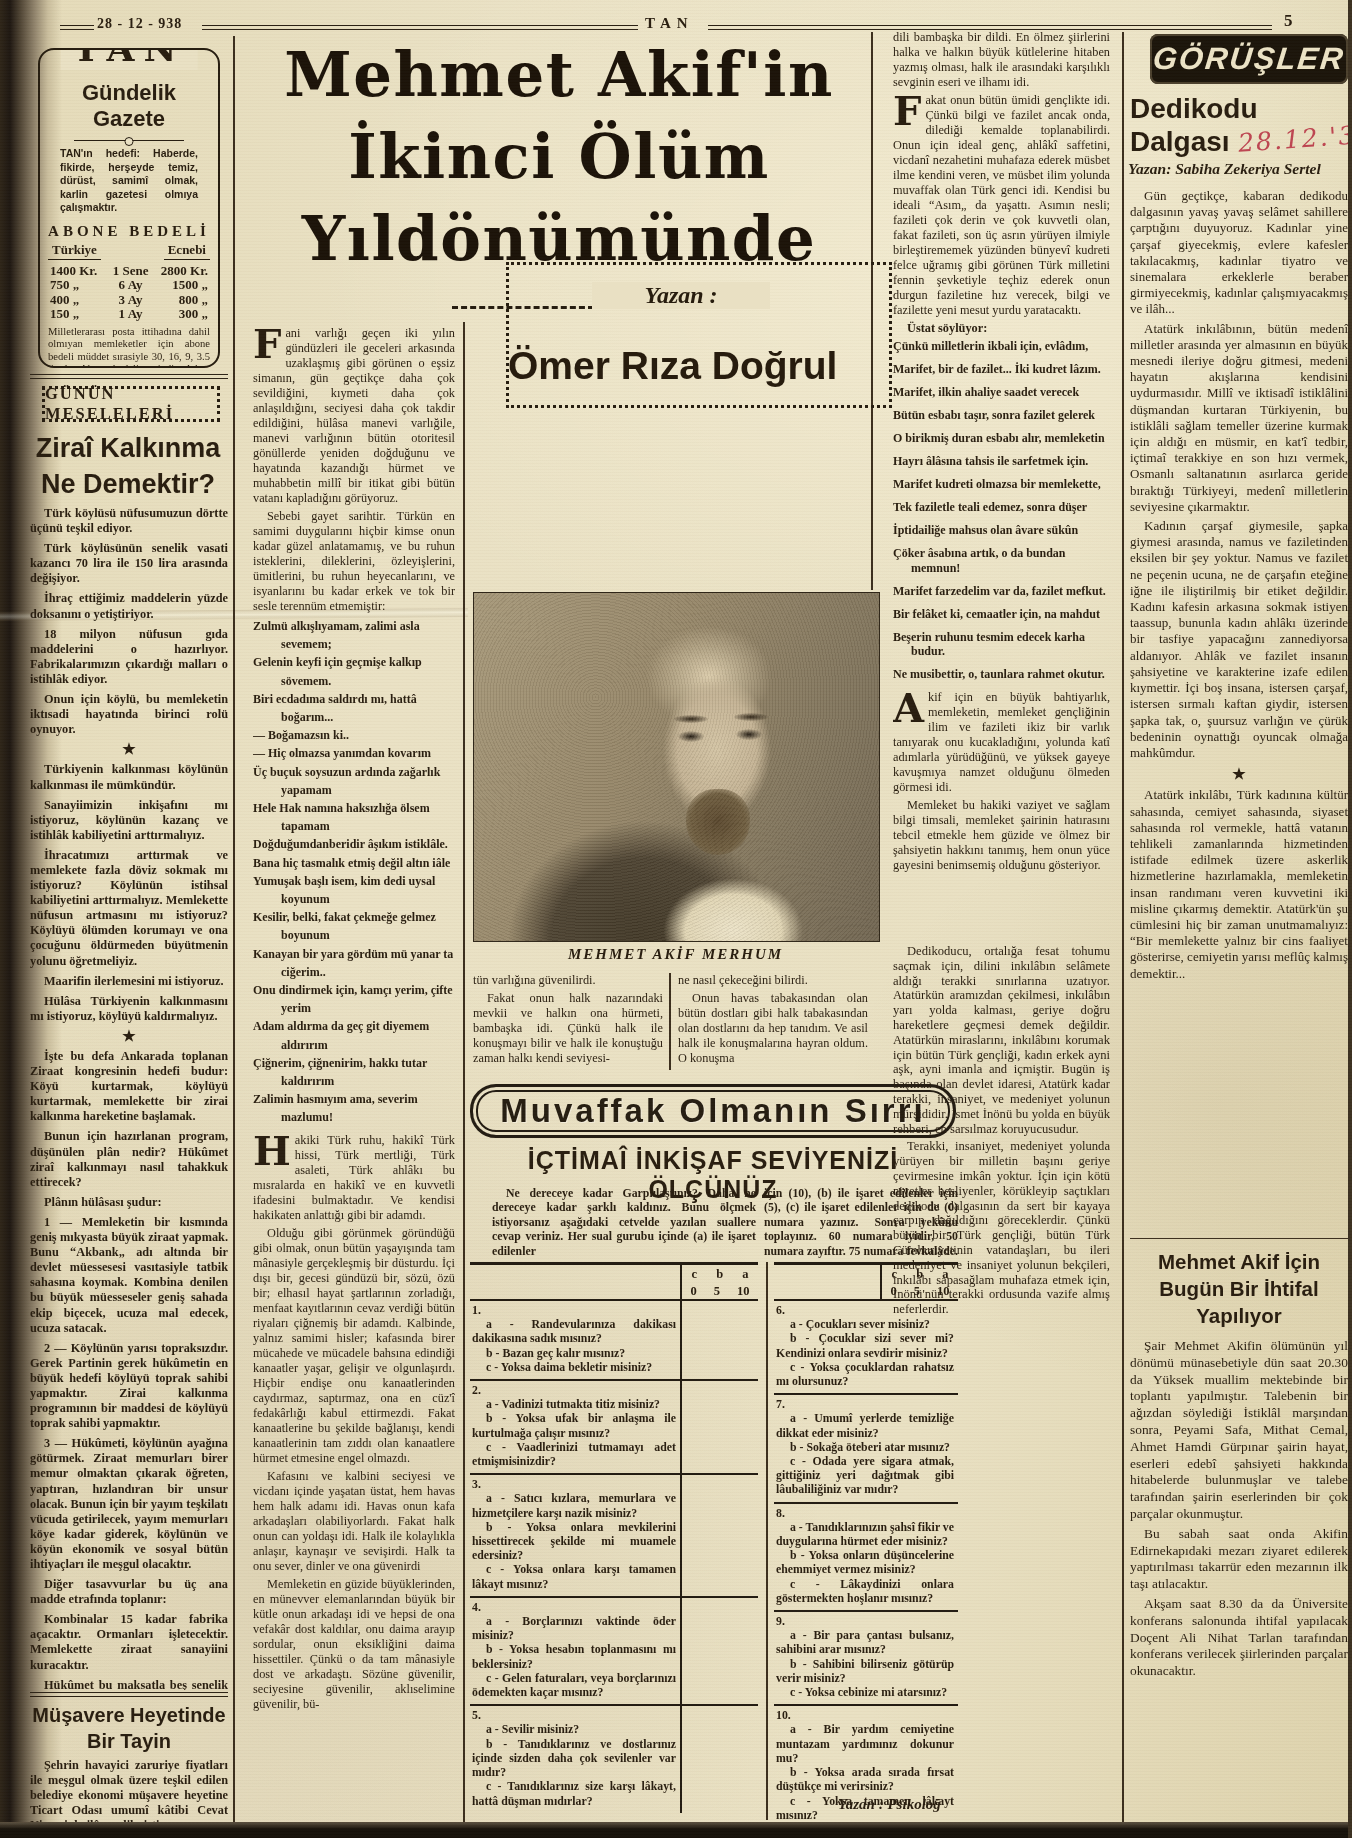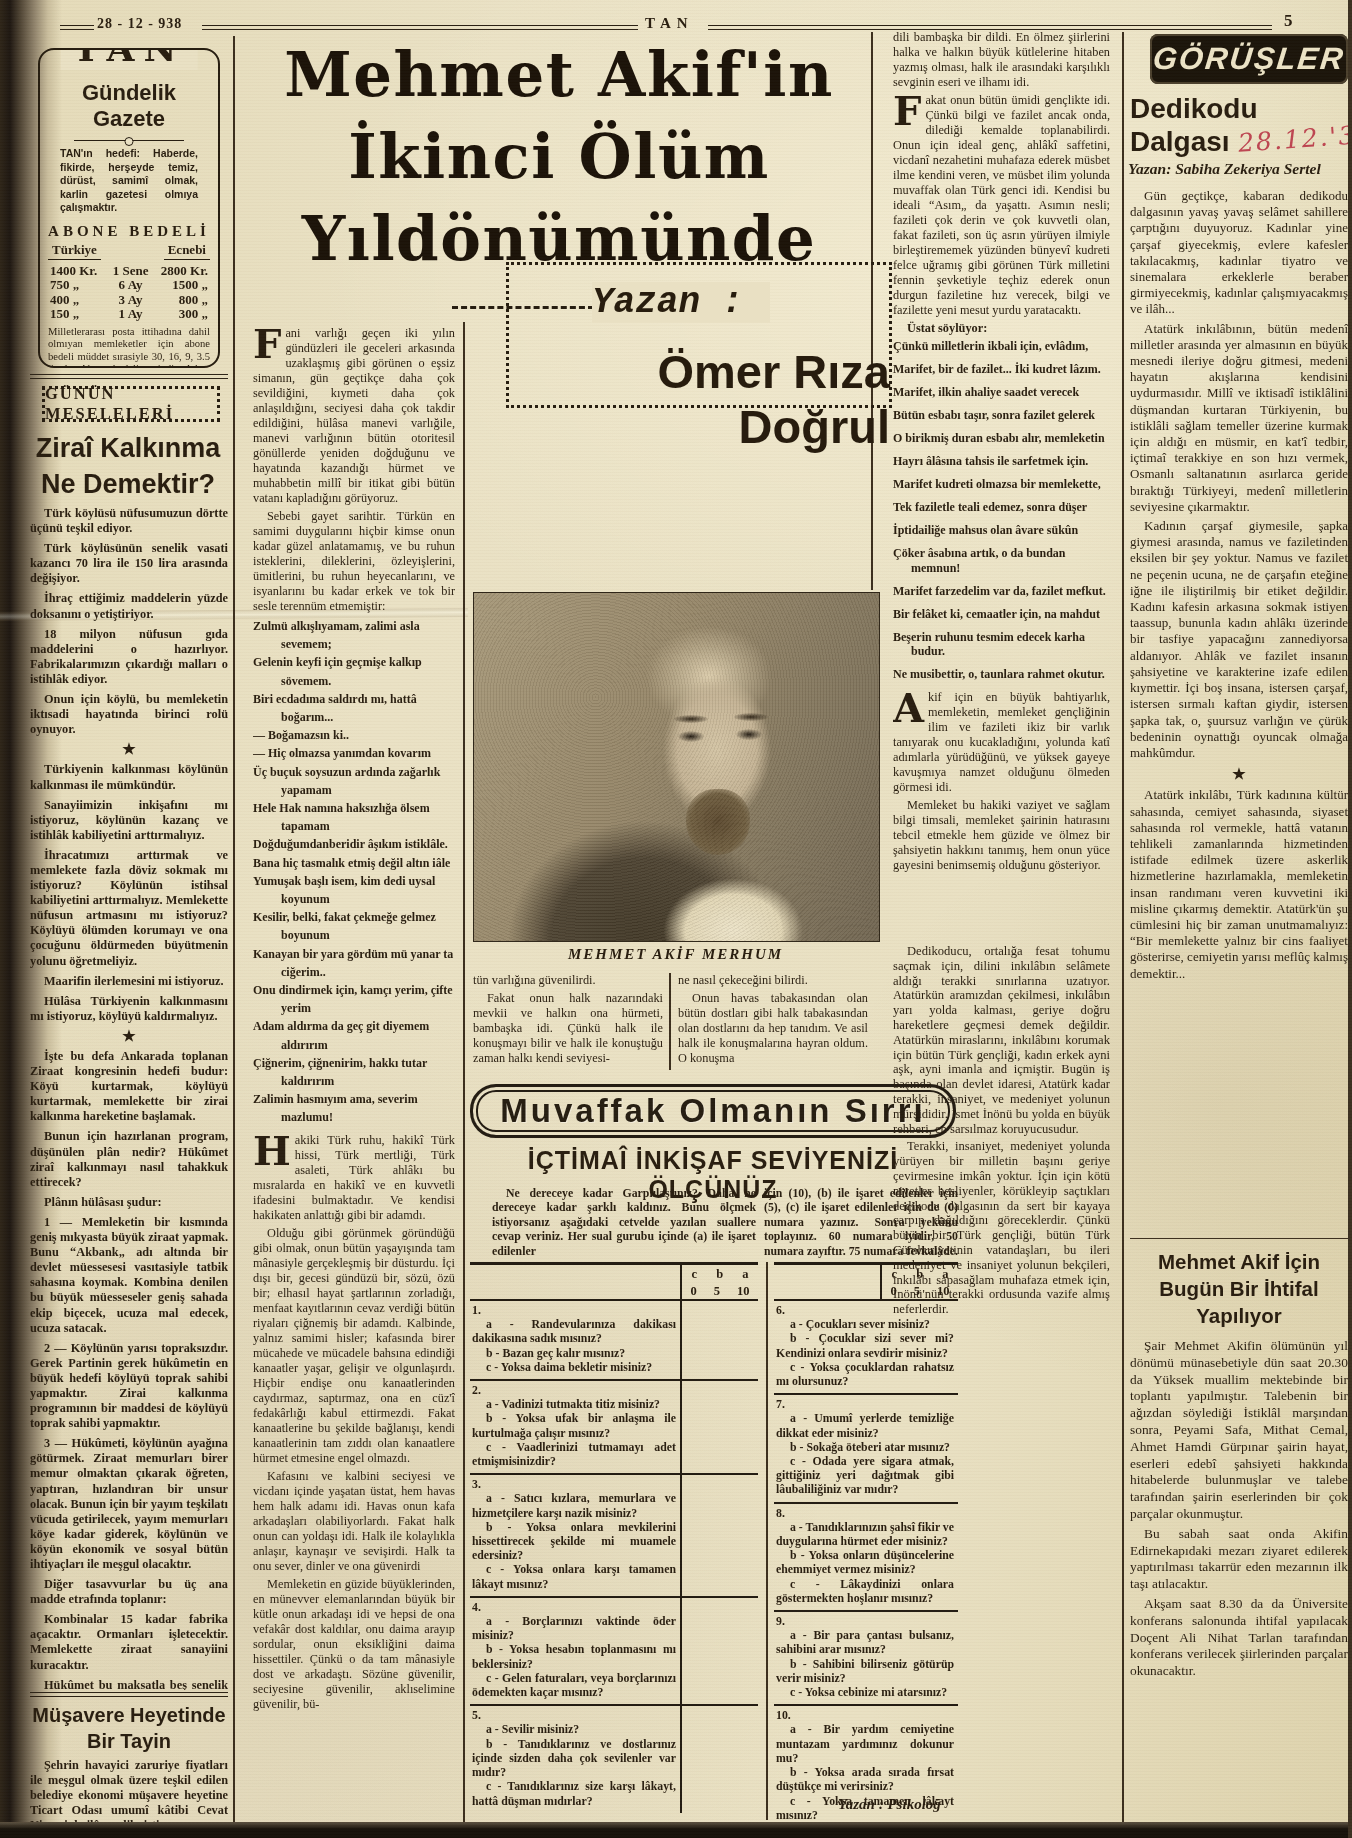--- a/index.html
+++ b/index.html
@@ -77,24 +77,24 @@
     font-family:"Liberation Sans",sans-serif; font-weight:bold; font-size:20px; line-height:26px; }
 
   
   .hl { position:absolute; left:238px; top:34px; width:642px; text-align:center;
     font-family:"DejaVu Serif",serif; font-weight:bold; font-size:61px; line-height:82px;
     letter-spacing:1.5px; color:#1a1107; }
 
   .dash-line { position:absolute; left:452px; top:306px; width:142px; border-top:3px dashed #241b0e; }
   .author-box { position:absolute; left:506px; top:262px; width:386px; height:146px; box-sizing:border-box;
     border:3.5px dotted #241b0e; }
-  .yazan { position:absolute; left:592px; top:282px; width:178px; z-index:2;
-    background:#e9e0c3; font-style:italic; font-weight:bold; font-size:36px; font-family:Liberation Mono, monospace; }
-  .author { position:absolute; left:508px; top:344px; width:382px; text-align:right; z-index:2;
-    font-family:"Liberation Sans",sans-serif; font-weight:bold; font-size:47px; }
+  .yazan { position:absolute; left:592px; top:282px; width:178px; text-align:center; z-index:2;
+    background:#e9e0c3; font-style:italic; font-weight:bold; font-size:24px; font-family:Liberation Serif, serif; }
+  .author { position:absolute; left:508px; top:344px; width:382px; text-align:left; z-index:2;
+    font-family:"Liberation Sans",sans-serif; font-weight:bold; font-size:39px; }
 
   
   .photo { position:absolute; left:473px; top:592px; width:405px; height:348px; overflow:hidden;
     border:1.5px solid #2e2517;
     background:
       radial-gradient(120px 90px at 64% 97%, #ece3c9 0%, #e0d5b5 40%, rgba(224,213,181,0) 58%),
       radial-gradient(170px 150px at 42% 100%, #3e3525 0%, #4a4030 55%, rgba(74,64,48,0) 80%),
       radial-gradient(72px 98px at 60% 45%, #d2c3a4 0%, #c3b294 55%, rgba(195,178,148,0) 75%),
       radial-gradient(92px 74px at 58% 24%, #dacbab 0%, rgba(218,203,171,0) 68%),
       linear-gradient(115deg, #a59779 0%, #948568 40%, #7e725b 75%, #6e6350 100%); }

